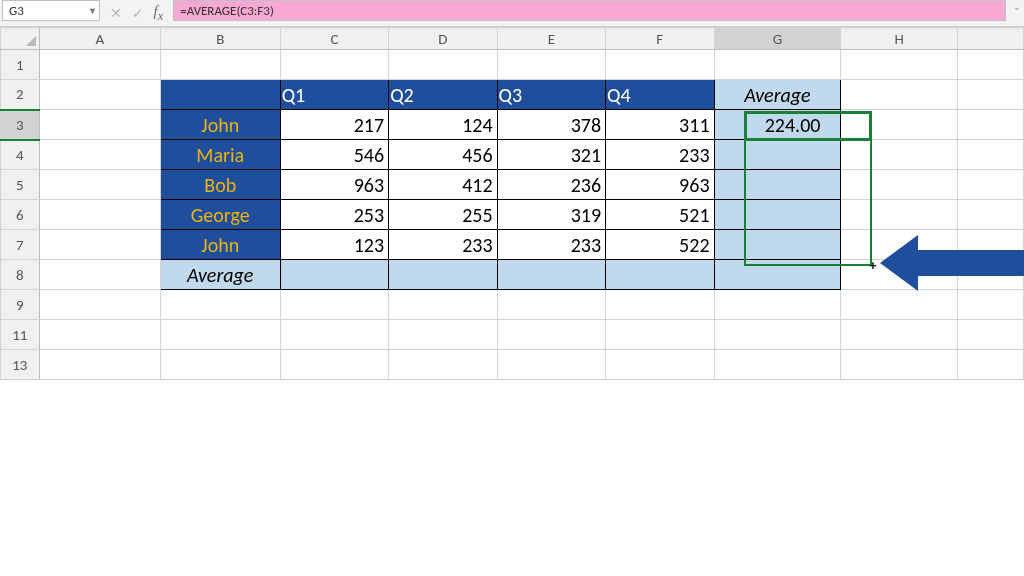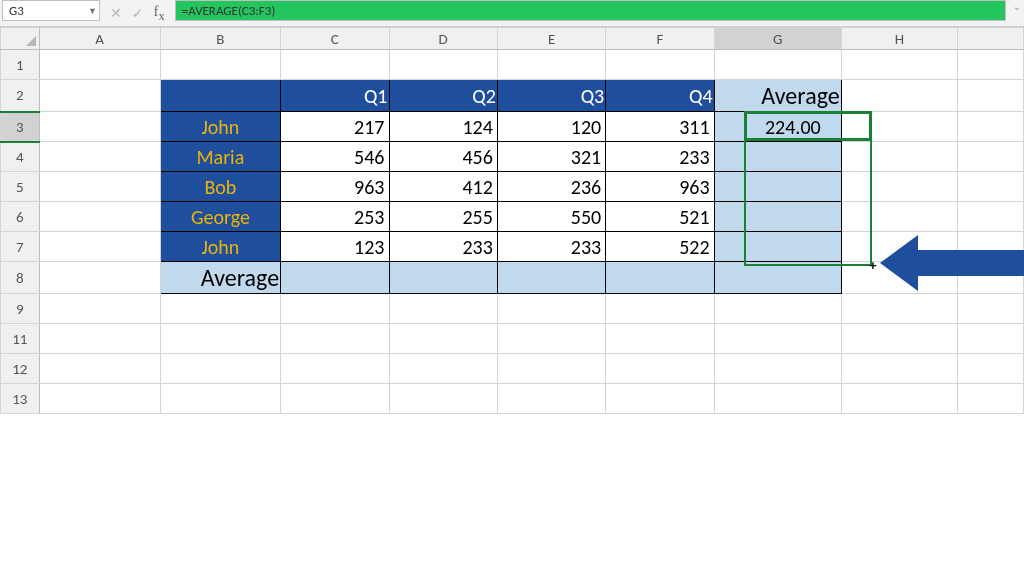--- a/index.html
+++ b/index.html
@@ -2,22 +2,22 @@
 <html><head>
 <meta charset="utf-8">
 <style>
   * { box-sizing: border-box; }
   html, body { margin:0; padding:0; font-family: Calibri, Arial, sans-serif; background:#fff; width:1024px; height:576px; overflow:hidden; }
   
   .formula-bar { height:27px; border-bottom:1px solid #ccc; background:#f3f3f3; display:flex; font-size:13px; color:#333; }
   .name-box { width:98px; height:21px; background:#fff; border:1px solid #c0c0c0; margin:0 4px 0 2px; display:flex; align-items:center; justify-content:space-between; padding:0 2px 0 6px; }
   .name-box .dd { color:#777; font-size:9px; }
   .fb-btns { display:flex; gap:10px; padding:0 6px; color:#b5b5b5; font-size:14px; align-items:center; }
-  .fb-btns .fx { font-family:'Times New Roman', serif; color:#6a6a6a; font-size:15px; }
-  .formula-input { flex:1; height:21px; background:#22c55e; border:1px solid #c0c0c0; margin:0 4px; padding:0 6px; display:flex; align-items:center; color:#333; }
+  .fb-btns .fx { font-style:italic; font-family:'Times New Roman', serif; color:#6a6a6a; font-size:15px; }
+  .formula-input { flex:1; height:21px; background:#f9a8d4; border:1px solid #c0c0c0; margin:0 4px; padding:0 6px; display:flex; align-items:center; color:#333; }
   .fb-expand { width:14px; color:#999; font-size:10px; text-align:center; }
 
   .sheet { position:relative; }
   table.grid { border-collapse:collapse; table-layout:fixed; }
   .grid th, .grid td { border:1px solid #d4d4d4; font-weight:normal; }
   .grid .corner { width:40px; height:22px; background:#f0f0f0; border-right:1px solid #bdbdbd; border-bottom:1px solid #bdbdbd; position:relative; }
   .grid .corner:after{content:"";position:absolute;right:3px;bottom:3px;width:0;height:0;border-style:solid;border-width:0 0 10px 10px;border-color:transparent transparent #b7b7b7 transparent;}
   .grid thead th { background:#f0f0f0; height:22px; font-size:15px; color:#555; text-align:center; border-bottom:1px solid #bdbdbd; }
   .grid thead th.sel { background:#d2d2d2; }
   .grid tbody th { background:#f0f0f0; width:40px; font-size:15px; color:#555; text-align:center; border-right:1px solid #bdbdbd; }
@@ -26,24 +26,24 @@
 
   
   .col-A { width:128px; }
   .col-B { width:123px; }
   .col-C, .col-D, .col-E, .col-F { width:113px; }
   .col-G { width:130px; }
   .col-H { width:123px; }
   .col-X { width:70px; }
 
   
-  .hdr { background:#1F4E9C !important; color:#fff; font-weight:bold; text-align:right; font-size:20px; border:1px solid #000 !important; }
+  .hdr { background:#1F4E9C !important; color:#fff; font-weight:bold; text-align:left; font-size:20px; border:1px solid #000 !important; }
   .rowhdr { background:#1F4E9C !important; color:#eab308; font-weight:bold; text-align:center; font-size:20px; border:1px solid #000 !important; }
   .num { text-align:right; font-size:20px; border:1px solid #000 !important; padding-right:4px; }
-  .avglbl { background:#c1d9ed !important; font-weight:bold; text-align:right; font-size:24px; border:1px solid #000 !important; }
+  .avglbl { background:#c1d9ed !important; font-weight:bold; text-align:center; font-size:20px; border:1px solid #000 !important;font-style:italic; }
   .avgcell { background:#c1d9ed !important; font-weight:bold; text-align:right; font-size:20px; border:1px solid #000 !important; padding-right:20px; }
   .avgempty { background:#c1d9ed !important; border:1px solid #000 !important; }
   .blankcorner { background:#1F4E9C !important; border:1px solid #000 !important; }
 
   
   .sel-rect { position:absolute; border:2px solid #1a7f37; pointer-events:none; }
   .sel-main { position:absolute; border:3px solid #1a7f37; background:rgba(255,255,255,0); pointer-events:none; }
   .fill-handle { position:absolute; width:10px; height:10px; font-size:14px; line-height:10px; text-align:center; color:#000; font-weight:bold; pointer-events:none; }
 
   
@@ -122,21 +122,21 @@
       <td class="avglbl">Average</td>
       <td></td>
           <td></td>
         </tr>
     <tr>
           <th class="sel">3</th>
           <td></td>
       <td class="rowhdr">John</td>
       <td class="num">217</td>
       <td class="num">124</td>
-      <td class="num">120</td>
+      <td class="num">378</td>
       <td class="num">311</td>
       <td class="avgcell">224.00</td>
       <td></td>
           <td></td>
         </tr>
     <tr>
           <th>4</th>
           <td></td>
       <td class="rowhdr">Maria</td>
       <td class="num">546</td>
@@ -158,21 +158,21 @@
       <td class="avgempty"></td>
       <td></td>
           <td></td>
         </tr>
     <tr>
           <th>6</th>
           <td></td>
       <td class="rowhdr">George</td>
       <td class="num">253</td>
       <td class="num">255</td>
-      <td class="num">550</td>
+      <td class="num">319</td>
       <td class="num">521</td>
       <td class="avgempty"></td>
       <td></td>
           <td></td>
         </tr>
     <tr>
           <th>7</th>
           <td></td>
       <td class="rowhdr">John</td>
       <td class="num">123</td>
@@ -213,32 +213,20 @@
           <td></td>
           <td></td>
           <td></td>
           <td></td>
           <td></td>
           <td></td>
           <td></td>
           <td></td>
         </tr>
     <tr>
-          <th>12</th>
-          <td></td>
-          <td></td>
-          <td></td>
-          <td></td>
-          <td></td>
-          <td></td>
-          <td></td>
-          <td></td>
-          <td></td>
-        </tr>
-    <tr>
           <th>13</th>
           <td></td>
           <td></td>
           <td></td>
           <td></td>
           <td></td>
           <td></td>
           <td></td>
           <td></td>
           <td></td>

